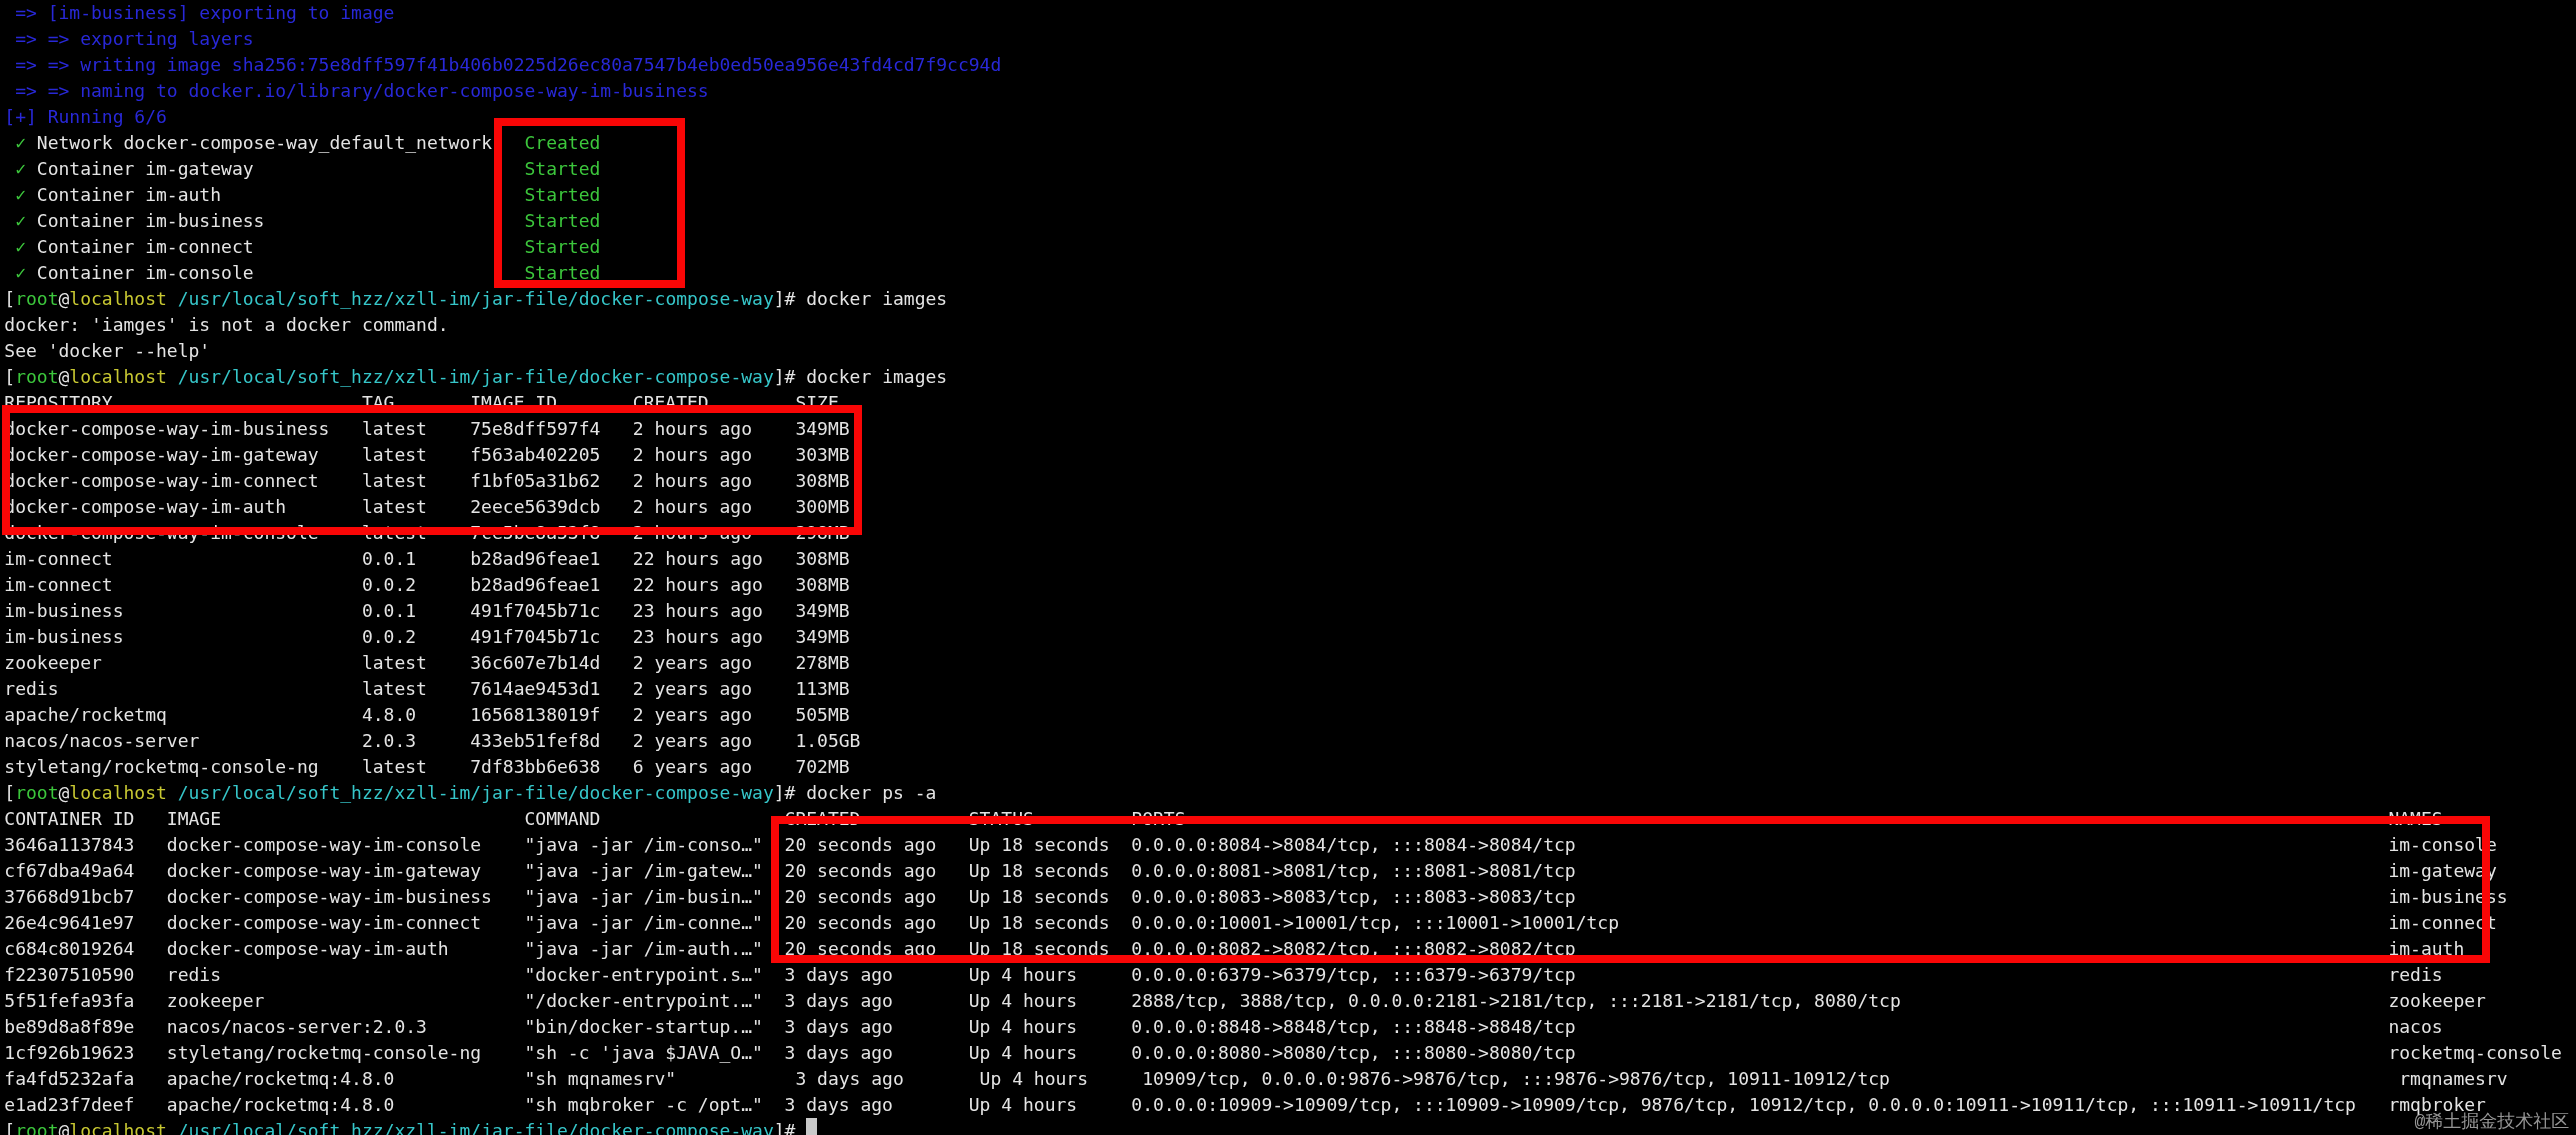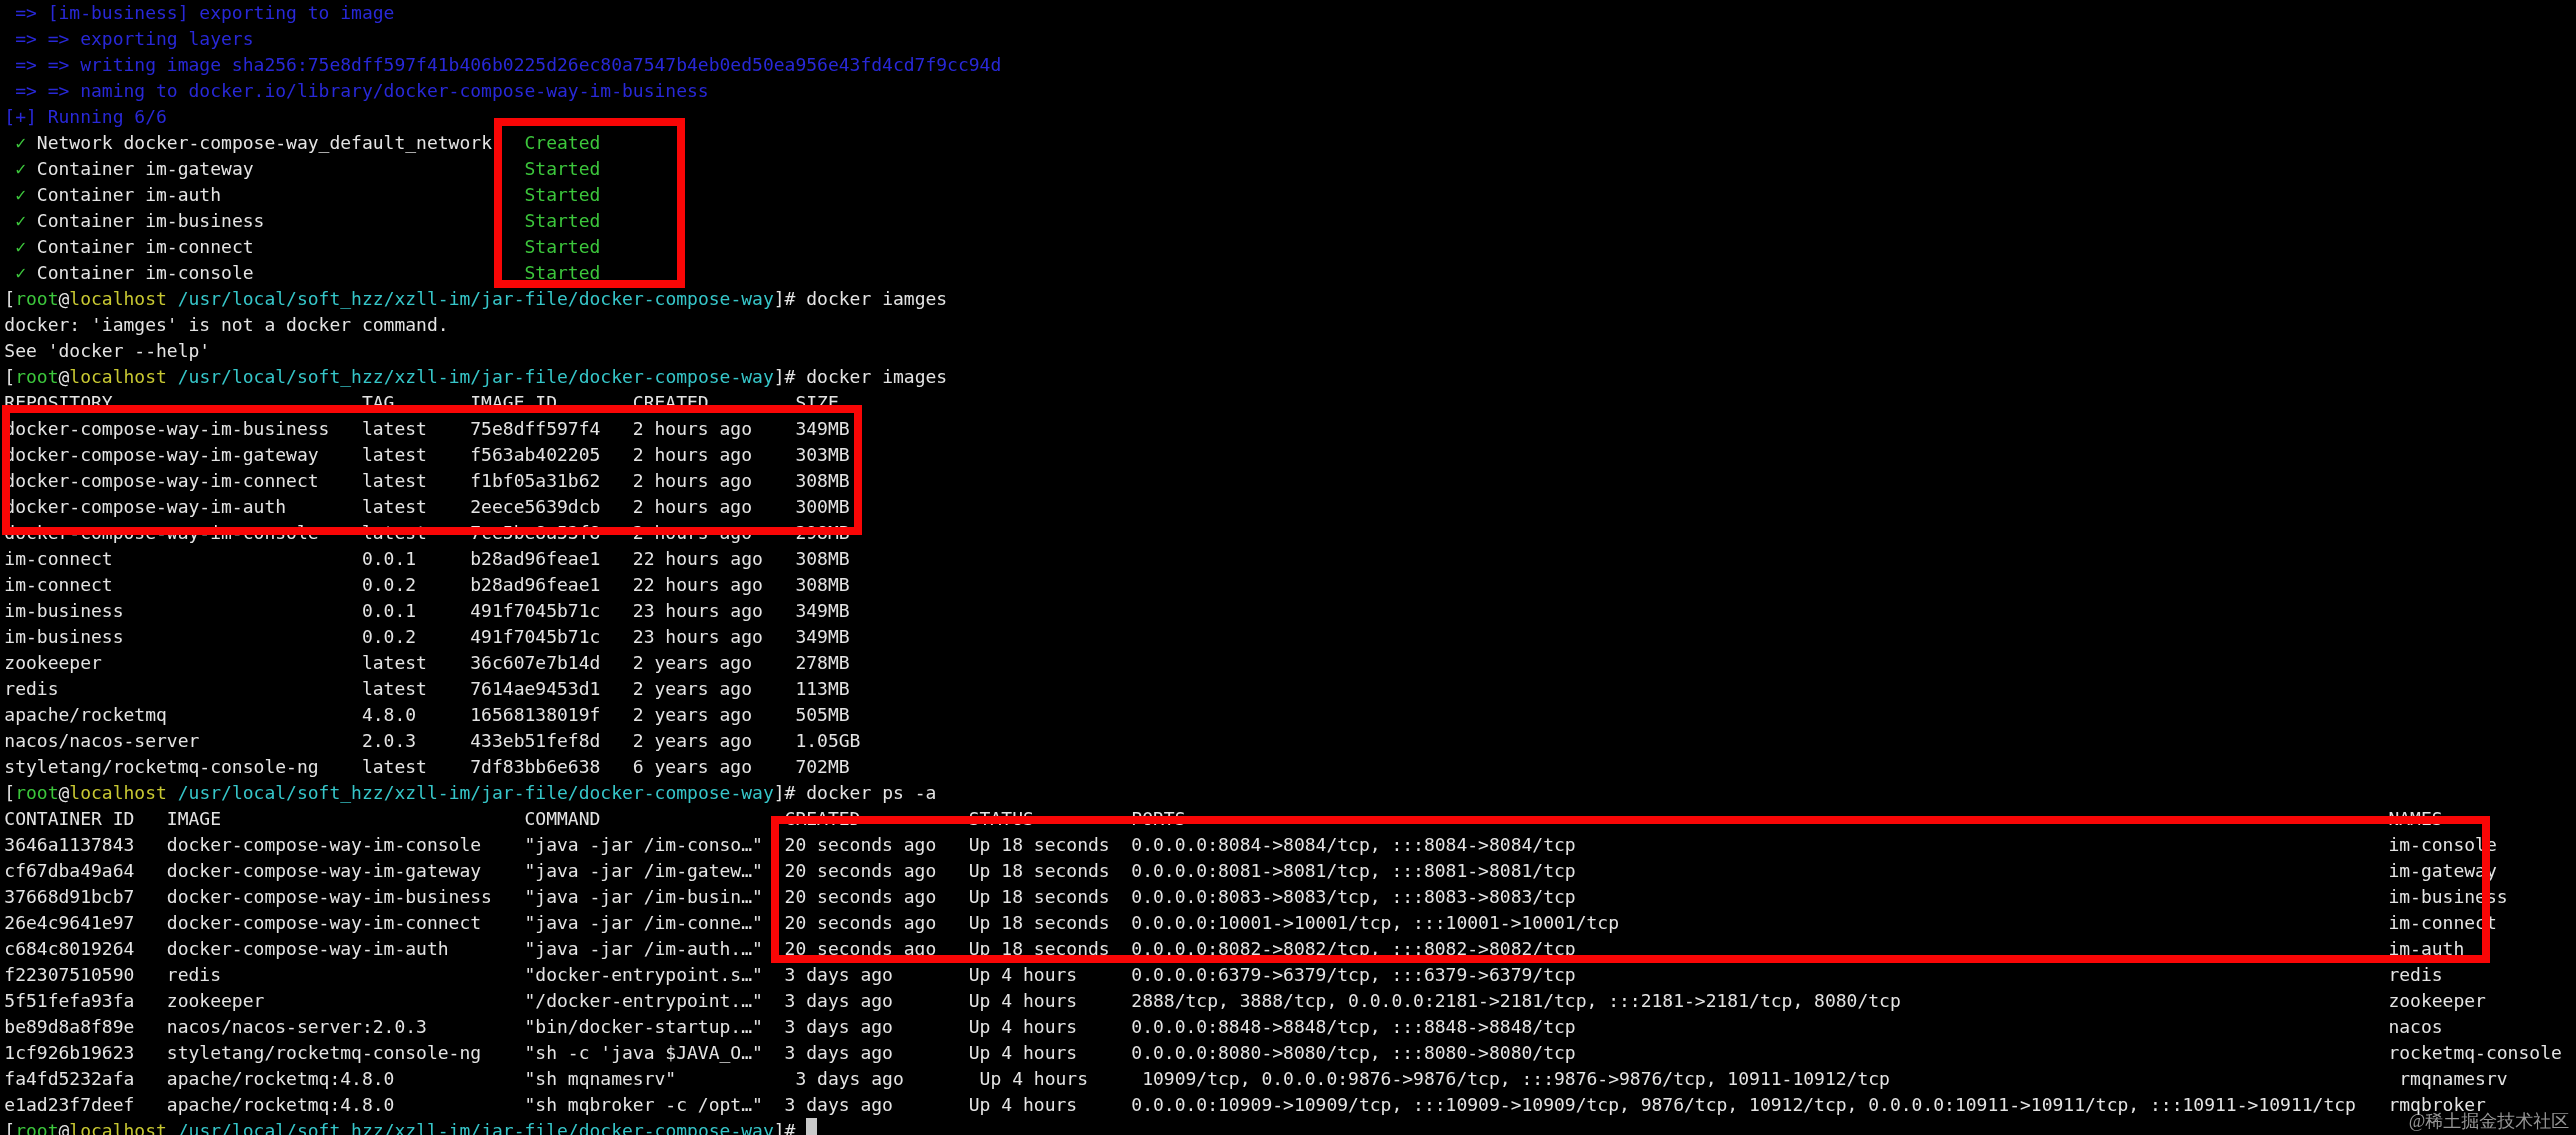--- a/index.html
+++ b/index.html
@@ -16,21 +16,21 @@
   .line { height: 26px; }
   .cursor-block { display: inline-block; }
   .annotation-box {
     position: absolute;
     border: 8.5px solid #f90606;
     box-sizing: border-box;
     pointer-events: none;
   }
   #watermark {
     position: absolute; right: 6.8px; bottom: 3.4px;
-    font-family: Liberation Serif, serif;
+    font-family: Liberation Mono, monospace;
     font-size: 18px; color: #b0b0b0; opacity: 0.85;
   }
 </style>
 </head>
 <body>
 
 <div id="terminal"><div class="line"><span style="color: rgb(40, 40, 215);"> =&gt; [im-business] exporting to image</span></div><div class="line"><span style="color: rgb(40, 40, 215);"> =&gt; =&gt; exporting layers</span></div><div class="line"><span style="color: rgb(40, 40, 215);"> =&gt; =&gt; writing image sha256:75e8dff597f41b406b0225d26ec80a7547b4eb0ed50ea956e43fd4cd7f9cc94d</span></div><div class="line"><span style="color: rgb(40, 40, 215);"> =&gt; =&gt; naming to docker.io/library/docker-compose-way-im-business</span></div><div class="line"><span style="color: rgb(40, 40, 215);">[+] Running 6/6</span></div><div class="line"><span style="color: rgb(60, 198, 60);"> ✓ </span><span style="color: rgb(228, 228, 228);">Network docker-compose-way_default_network   </span><span style="color: rgb(60, 198, 60);">Created</span></div><div class="line"><span style="color: rgb(60, 198, 60);"> ✓ </span><span style="color: rgb(228, 228, 228);">Container im-gateway                         </span><span style="color: rgb(60, 198, 60);">Started</span></div><div class="line"><span style="color: rgb(60, 198, 60);"> ✓ </span><span style="color: rgb(228, 228, 228);">Container im-auth                            </span><span style="color: rgb(60, 198, 60);">Started</span></div><div class="line"><span style="color: rgb(60, 198, 60);"> ✓ </span><span style="color: rgb(228, 228, 228);">Container im-business                        </span><span style="color: rgb(60, 198, 60);">Started</span></div><div class="line"><span style="color: rgb(60, 198, 60);"> ✓ </span><span style="color: rgb(228, 228, 228);">Container im-connect                         </span><span style="color: rgb(60, 198, 60);">Started</span></div><div class="line"><span style="color: rgb(60, 198, 60);"> ✓ </span><span style="color: rgb(228, 228, 228);">Container im-console                         </span><span style="color: rgb(60, 198, 60);">Started</span></div><div class="line"><span style="color: rgb(228, 228, 228);">[</span><span style="color: rgb(60, 198, 60);">root</span><span style="color: rgb(228, 228, 228);">@</span><span style="color: rgb(200, 200, 50);">localhost</span><span style="color: rgb(54, 198, 201);"> /usr/local/soft_hzz/xzll-im/jar-file/docker-compose-way</span><span style="color: rgb(228, 228, 228);">]# docker iamges</span></div><div class="line"><span style="color: rgb(228, 228, 228);">docker: 'iamges' is not a docker command.</span></div><div class="line"><span style="color: rgb(228, 228, 228);">See 'docker --help'</span></div><div class="line"><span style="color: rgb(228, 228, 228);">[</span><span style="color: rgb(60, 198, 60);">root</span><span style="color: rgb(228, 228, 228);">@</span><span style="color: rgb(200, 200, 50);">localhost</span><span style="color: rgb(54, 198, 201);"> /usr/local/soft_hzz/xzll-im/jar-file/docker-compose-way</span><span style="color: rgb(228, 228, 228);">]# docker images</span></div><div class="line"><span style="color: rgb(228, 228, 228);">REPOSITORY                       TAG       IMAGE ID       CREATED        SIZE</span></div><div class="line"><span style="color: rgb(228, 228, 228);">docker-compose-way-im-business   latest    75e8dff597f4   2 hours ago    349MB</span></div><div class="line"><span style="color: rgb(228, 228, 228);">docker-compose-way-im-gateway    latest    f563ab402205   2 hours ago    303MB</span></div><div class="line"><span style="color: rgb(228, 228, 228);">docker-compose-way-im-connect    latest    f1bf05a31b62   2 hours ago    308MB</span></div><div class="line"><span style="color: rgb(228, 228, 228);">docker-compose-way-im-auth       latest    2eece5639dcb   2 hours ago    300MB</span></div><div class="line"><span style="color: rgb(228, 228, 228);">docker-compose-way-im-console    latest    7ce5be8a53f8   2 hours ago    298MB</span></div><div class="line"><span style="color: rgb(228, 228, 228);">im-connect                       0.0.1     b28ad96feae1   22 hours ago   308MB</span></div><div class="line"><span style="color: rgb(228, 228, 228);">im-connect                       0.0.2     b28ad96feae1   22 hours ago   308MB</span></div><div class="line"><span style="color: rgb(228, 228, 228);">im-business                      0.0.1     491f7045b71c   23 hours ago   349MB</span></div><div class="line"><span style="color: rgb(228, 228, 228);">im-business                      0.0.2     491f7045b71c   23 hours ago   349MB</span></div><div class="line"><span style="color: rgb(228, 228, 228);">zookeeper                        latest    36c607e7b14d   2 years ago    278MB</span></div><div class="line"><span style="color: rgb(228, 228, 228);">redis                            latest    7614ae9453d1   2 years ago    113MB</span></div><div class="line"><span style="color: rgb(228, 228, 228);">apache/rocketmq                  4.8.0     16568138019f   2 years ago    505MB</span></div><div class="line"><span style="color: rgb(228, 228, 228);">nacos/nacos-server               2.0.3     433eb51fef8d   2 years ago    1.05GB</span></div><div class="line"><span style="color: rgb(228, 228, 228);">styletang/rocketmq-console-ng    latest    7df83bb6e638   6 years ago    702MB</span></div><div class="line"><span style="color: rgb(228, 228, 228);">[</span><span style="color: rgb(60, 198, 60);">root</span><span style="color: rgb(228, 228, 228);">@</span><span style="color: rgb(200, 200, 50);">localhost</span><span style="color: rgb(54, 198, 201);"> /usr/local/soft_hzz/xzll-im/jar-file/docker-compose-way</span><span style="color: rgb(228, 228, 228);">]# docker ps -a</span></div><div class="line"><span style="color: rgb(228, 228, 228);">CONTAINER ID   IMAGE                            COMMAND                 CREATED          STATUS         PORTS                                                                                                               NAMES</span></div><div class="line"><span style="color: rgb(228, 228, 228);">3646a1137843   docker-compose-way-im-console    "java -jar /im-conso…"  20 seconds ago   Up 18 seconds  0.0.0.0:8084-&gt;8084/tcp, :::8084-&gt;8084/tcp                                                                           im-console</span></div><div class="line"><span style="color: rgb(228, 228, 228);">cf67dba49a64   docker-compose-way-im-gateway    "java -jar /im-gatew…"  20 seconds ago   Up 18 seconds  0.0.0.0:8081-&gt;8081/tcp, :::8081-&gt;8081/tcp                                                                           im-gateway</span></div><div class="line"><span style="color: rgb(228, 228, 228);">37668d91bcb7   docker-compose-way-im-business   "java -jar /im-busin…"  20 seconds ago   Up 18 seconds  0.0.0.0:8083-&gt;8083/tcp, :::8083-&gt;8083/tcp                                                                           im-business</span></div><div class="line"><span style="color: rgb(228, 228, 228);">26e4c9641e97   docker-compose-way-im-connect    "java -jar /im-conne…"  20 seconds ago   Up 18 seconds  0.0.0.0:10001-&gt;10001/tcp, :::10001-&gt;10001/tcp                                                                       im-connect</span></div><div class="line"><span style="color: rgb(228, 228, 228);">c684c8019264   docker-compose-way-im-auth       "java -jar /im-auth.…"  20 seconds ago   Up 18 seconds  0.0.0.0:8082-&gt;8082/tcp, :::8082-&gt;8082/tcp                                                                           im-auth</span></div><div class="line"><span style="color: rgb(228, 228, 228);">f22307510590   redis                            "docker-entrypoint.s…"  3 days ago       Up 4 hours     0.0.0.0:6379-&gt;6379/tcp, :::6379-&gt;6379/tcp                                                                           redis</span></div><div class="line"><span style="color: rgb(228, 228, 228);">5f51fefa93fa   zookeeper                        "/docker-entrypoint.…"  3 days ago       Up 4 hours     2888/tcp, 3888/tcp, 0.0.0.0:2181-&gt;2181/tcp, :::2181-&gt;2181/tcp, 8080/tcp                                             zookeeper</span></div><div class="line"><span style="color: rgb(228, 228, 228);">be89d8a8f89e   nacos/nacos-server:2.0.3         "bin/docker-startup.…"  3 days ago       Up 4 hours     0.0.0.0:8848-&gt;8848/tcp, :::8848-&gt;8848/tcp                                                                           nacos</span></div><div class="line"><span style="color: rgb(228, 228, 228);">1cf926b19623   styletang/rocketmq-console-ng    "sh -c 'java $JAVA_O…"  3 days ago       Up 4 hours     0.0.0.0:8080-&gt;8080/tcp, :::8080-&gt;8080/tcp                                                                           rocketmq-console</span></div><div class="line"><span style="color: rgb(228, 228, 228);">fa4fd5232afa   apache/rocketmq:4.8.0            "sh mqnamesrv"           3 days ago       Up 4 hours     10909/tcp, 0.0.0.0:9876-&gt;9876/tcp, :::9876-&gt;9876/tcp, 10911-10912/tcp                                               rmqnamesrv</span></div><div class="line"><span style="color: rgb(228, 228, 228);">e1ad23f7deef   apache/rocketmq:4.8.0            "sh mqbroker -c /opt…"  3 days ago       Up 4 hours     0.0.0.0:10909-&gt;10909/tcp, :::10909-&gt;10909/tcp, 9876/tcp, 10912/tcp, 0.0.0.0:10911-&gt;10911/tcp, :::10911-&gt;10911/tcp   rmqbroker</span></div><div class="line"><span style="color: rgb(228, 228, 228);">[</span><span style="color: rgb(60, 198, 60);">root</span><span style="color: rgb(228, 228, 228);">@</span><span style="color: rgb(200, 200, 50);">localhost</span><span style="color: rgb(54, 198, 201);"> /usr/local/soft_hzz/xzll-im/jar-file/docker-compose-way</span><span style="color: rgb(228, 228, 228);">]# </span><span class="cursor-block" style="background: rgb(201, 201, 201);">&nbsp;</span></div></div>
 
 <div id="watermark">@稀土掘金技术社区</div>
 

